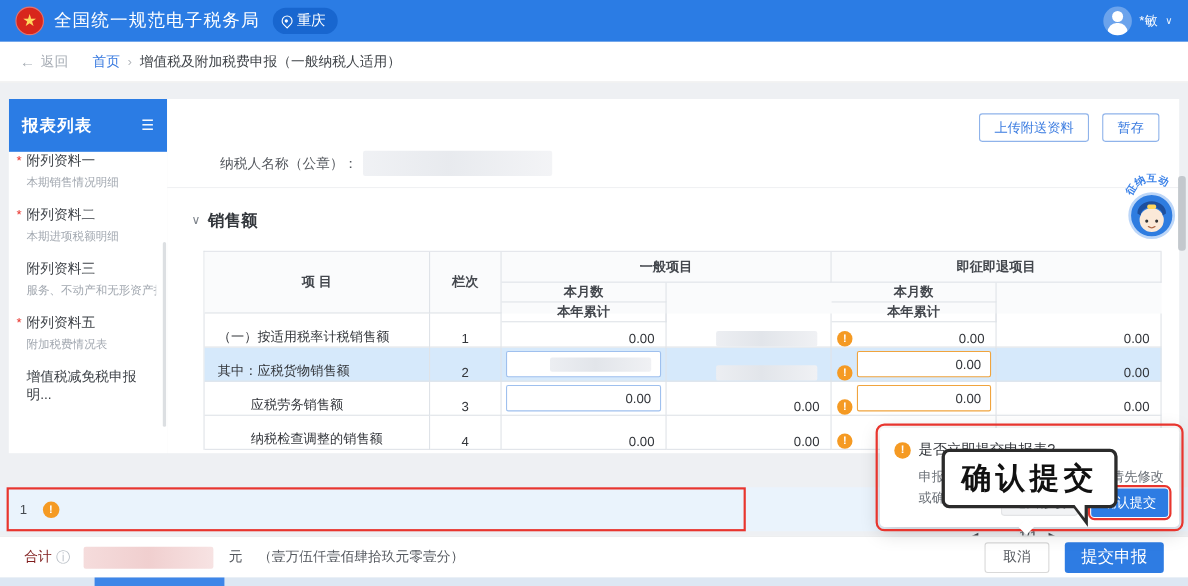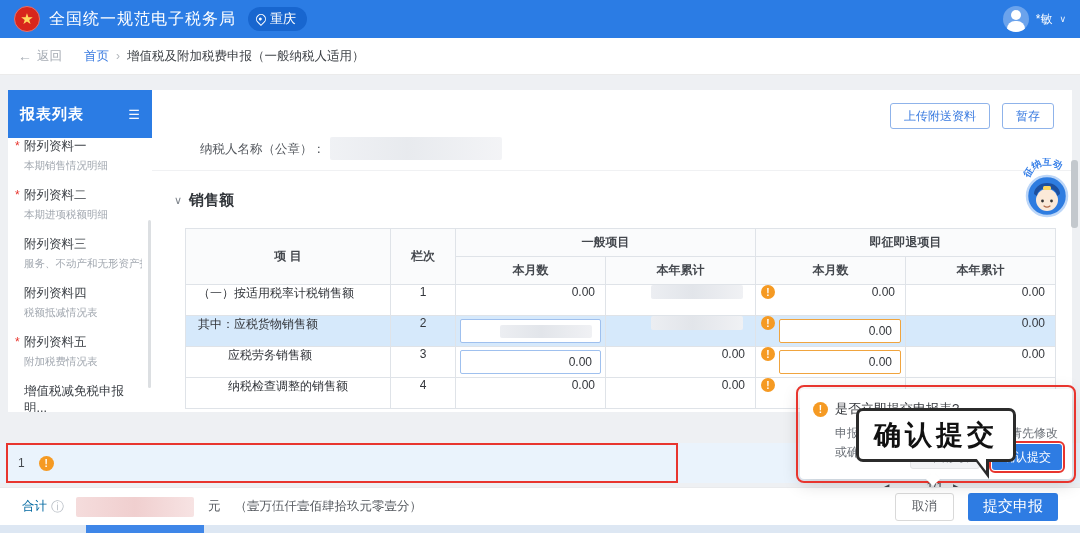--- a/index.html
+++ b/index.html
@@ -74,23 +74,23 @@
     border-top:1px solid #dfe3e8; border-left:1px solid #dfe3e8; background:#fff; }
   .tr { display:flex; }
   .th,.td { border-right:1px solid #dfe3e8; border-bottom:1px solid #dfe3e8; }
   .w-item { width:205px; } .w-idx { width:65px; } .w-amt { width:150px; }
   .thead { display:flex; background:#fafbfc; }
   .th { display:flex; align-items:center; justify-content:center; font-weight:bold; color:#43474d; }
   .th-span { height:56px; }
   .group { width:300px; display:flex; flex-direction:column; }
   .g-top { height:28px; border-bottom:1px solid #dfe3e8; border-right:1px solid #dfe3e8;
     display:flex; align-items:center; justify-content:center; font-weight:bold; color:#43474d; }
-  .g-sub { display:flex; height:28px; }
+  .g-sub { display:flex; height:28px;flex-direction:column; }
   .g-sub .th { height:28px; }
-  .tbody .td { height:31px; display:flex; align-items:flex-start; }
+  .tbody .td { height:31px; display:flex; align-items:flex-end; }
   .row-sel { background:#d6e9fb; }
   .item-label { padding-left:12px; }
   .ind .item-label { padding-left:42px; }
   .idx-val { margin:0 auto; }
   .val { margin-left:auto; padding-right:10px; }
   .inputbox { flex:1; margin:3px 4px; height:24px; background:#fff; border:1px solid #9fc0ee;
     border-radius:2px; display:flex; align-items:center; padding:0 8px; cursor:text; }
   .inputbox .val { padding-right:0; }
   .inputbox.warnb { border-color:#f0a43e; }
   .warn-ico { width:14px; height:14px; border-radius:50%; background:#f59a23; color:#fff;
@@ -125,21 +125,21 @@
   .msg-frame { position:absolute; left:6px; top:0; width:672px; height:40px;
     border:2px solid #e8352e; pointer-events:none; }
   .msg-no { margin-left:18px; font-size:12px; color:#45494f; }
   .msgrow .warn-ico { margin-left:14px; width:15px; height:15px; }
   .msg-text { margin-left:10px; font-size:11.5px; color:#3c4046; white-space:nowrap;
     letter-spacing:-0.3px; }
 
   
   .footer { position:absolute; left:0; top:487px; width:1080px; height:38px; background:#fff;
     border-top:1px solid #e9eaec; display:flex; align-items:center; }
-  .total-label { margin-left:22px; font-size:12.5px; color:#0369a1; }
+  .total-label { margin-left:22px; font-size:12.5px; color:#7f1d1d; }
   .info-ico { margin-left:4px; color:#b9bfc6; font-size:13px; }
   .total-redact { margin-left:12px; width:118px; height:20px;
     background:linear-gradient(90deg,#f5dcdc,#f0cfcf 50%,#f7e3e3); border-radius:2px; }
   .total-words { margin-left:14px; font-size:12.5px; color:#55595f; }
   .footer-btns { margin-left:auto; margin-right:22px; display:flex; gap:14px; }
   .btn-cancel { height:28px; padding:0 16px; background:#fff; border:1px solid #d9d9d9;
     border-radius:3px; color:#55595f; font-size:12.5px; cursor:pointer; font-family:inherit; }
   .btn-primary { height:28px; padding:0 15px; background:#2e7ce3; border:none; border-radius:3px;
     color:#fff; font-size:15px; cursor:pointer; font-family:inherit; }
   .bottom-sliver { position:absolute; left:0; top:525px; width:1080px; height:8px; background:#dde7f3; }
@@ -215,24 +215,20 @@
         <div class="sb-item">
           <span class="star">*</span>
           <div class="sb-label">附列资料二</div>
           <div class="sb-sub">本期进项税额明细</div>
         </div>
         <div class="sb-item">
           <div class="sb-label">附列资料三</div>
           <div class="sb-sub">服务、不动产和无形资产扣</div>
         </div>
         <div class="sb-item">
-          <div class="sb-label">附列资料四</div>
-          <div class="sb-sub">税额抵减情况表</div>
-        </div>
-        <div class="sb-item">
           <span class="star">*</span>
           <div class="sb-label">附列资料五</div>
           <div class="sb-sub">附加税费情况表</div>
         </div>
         <div class="sb-item">
           <div class="sb-label">增值税减免税申报明...</div>
         </div>
       </div>
     <div class="sb-scroll"></div>
   </aside>

